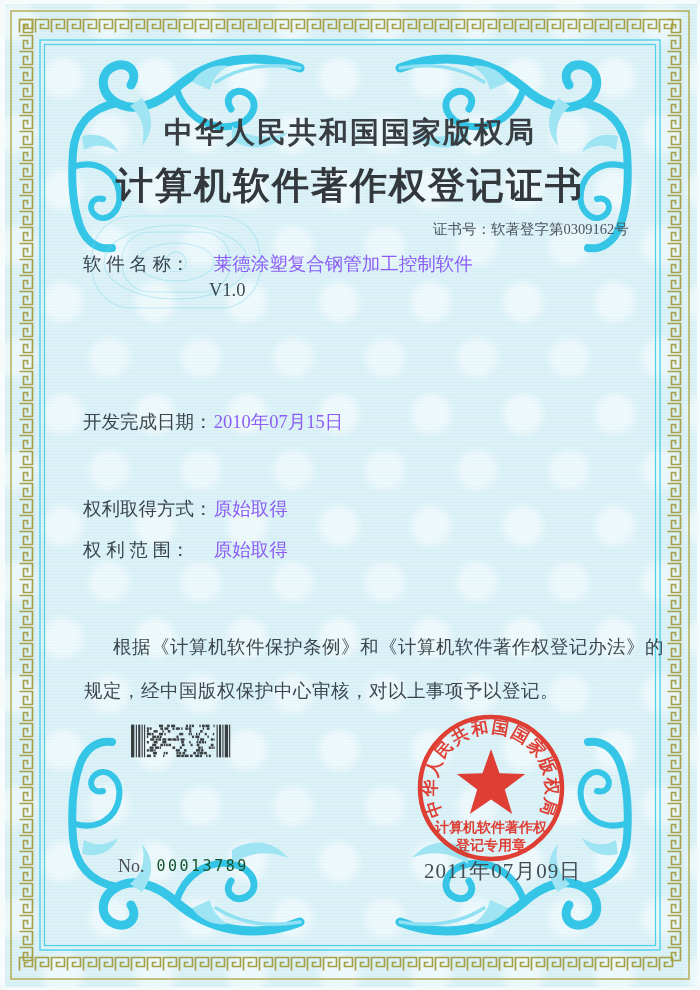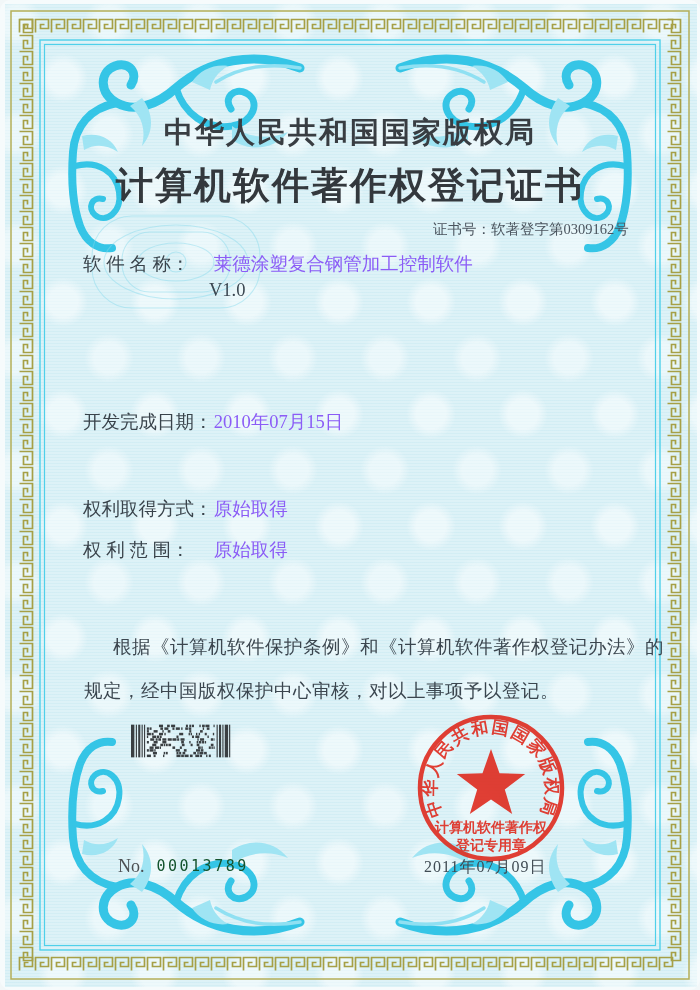--- a/index.html
+++ b/index.html
@@ -32,21 +32,21 @@
   .row{position:absolute;left:83px;font-size:18.5px;white-space:nowrap;}
   .row .label{display:inline-block;width:126px;color:#39434b;}
   .row .value{color:#8b5cf6;}
   .version-line{position:absolute;left:209px;font-size:18.5px;color:#3c4852;}
   .statement{position:absolute;font-size:18.5px;letter-spacing:0.5px;color:#3b464f;white-space:nowrap;}
   .footer-no{position:absolute;top:856px;left:118px;font-size:18px;color:#4c4f52;}
   .footer-no .serial{
     font-family:"DejaVu Sans Mono",monospace;font-size:15px;letter-spacing:2.5px;
     color:#14532d;margin-left:12px;vertical-align:1px;
   }
-  .issue-date{position:absolute;top:857px;left:424px;font-size:16px;color:#414c54;letter-spacing:1px;}
+  .issue-date{position:absolute;top:857px;left:424px;font-size:21px;color:#414c54;letter-spacing:1px;}
   svg.seal{position:absolute;left:415px;top:712px;z-index:3;opacity:0.9;}
   svg.barcode{position:absolute;left:131px;top:724px;z-index:2;}
 </style>
 </head>
 <body>
 
 <div class="page">
   <div class="tint"></div>
 
   <svg class="decor" width="700" height="990" viewBox="0 0 700 990">

